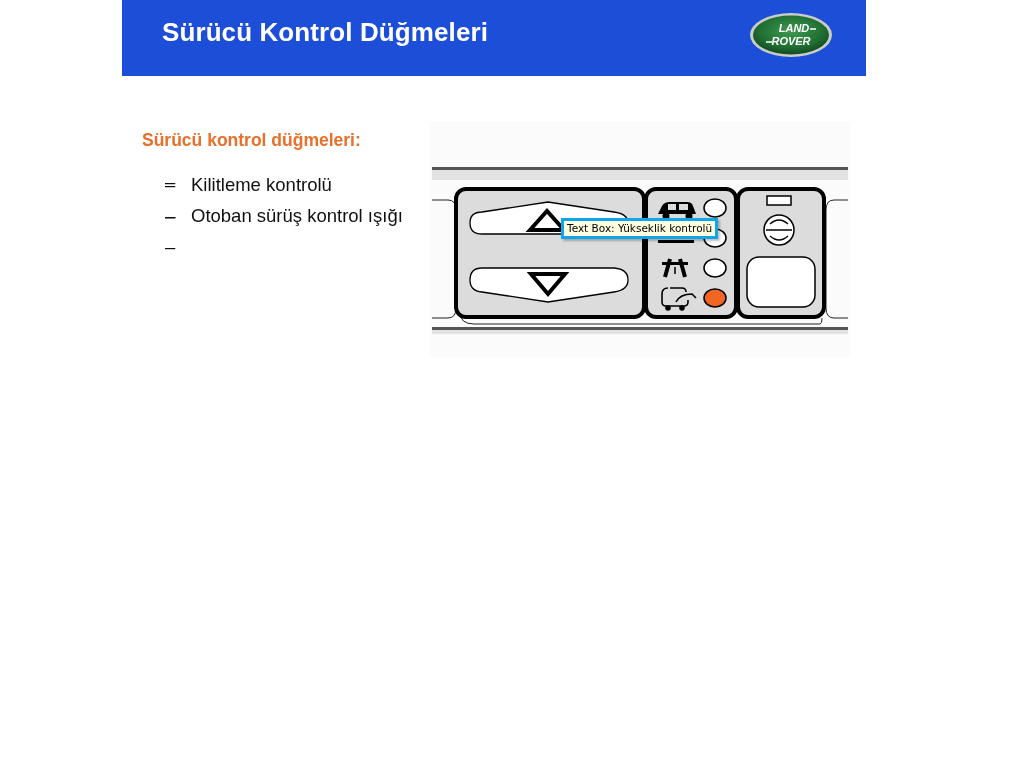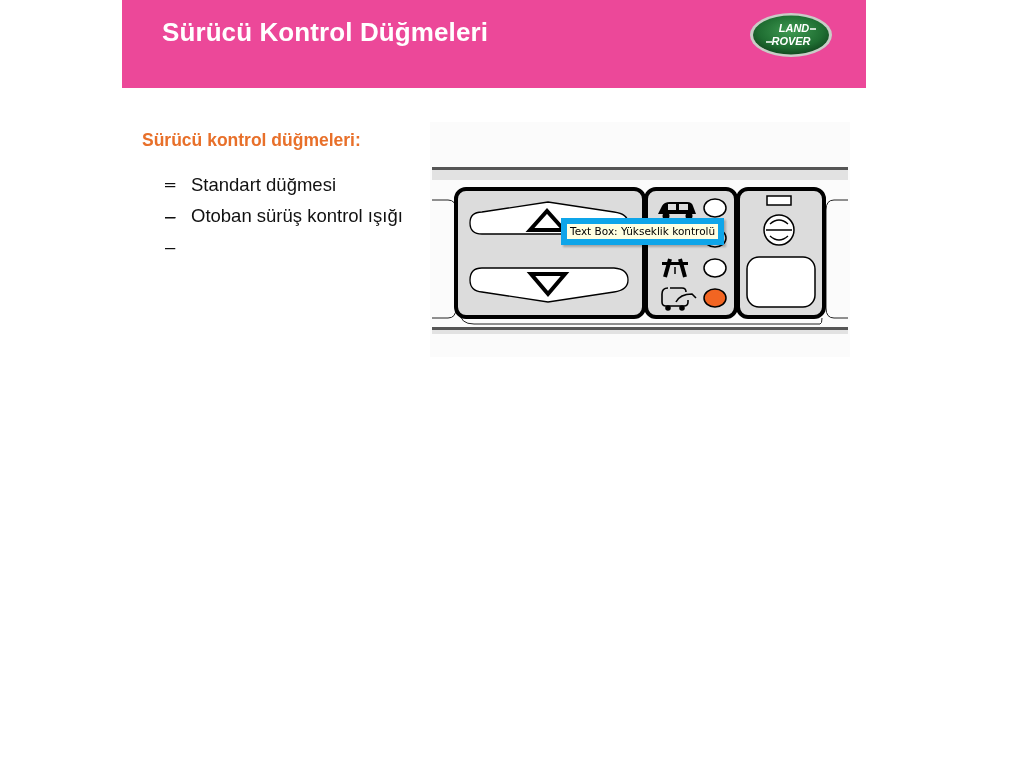--- a/index.html
+++ b/index.html
@@ -12,22 +12,22 @@
       height: 763px;
       position: relative;
       overflow: hidden;
       font-family: "Liberation Sans", sans-serif;
     }
     .slide-header {
       position: absolute;
       left: 122px;
       top: 0;
       width: 744px;
-      height: 88px;
-      background: #ec4899;
+      height: 76px;
+      background: #1d4ed8;
     }
     .slide-title {
       position: absolute;
       left: 40px;
       top: 17px;
       margin: 0;
       color: #ffffff;
       font-size: 26px;
       font-weight: bold;
       letter-spacing: 0.1px;
@@ -76,21 +76,21 @@
       top: 122px;
       width: 420px;
       height: 235px;
     }
     .tooltip {
       position: absolute;
       left: 561px;
       top: 218px;
       padding: 1px 3px 2px 3px;
       background: #ffffe1;
-      border: 6px solid #0ea5e9;
+      border: 3px solid #0ea5e9;
       font-family: "DejaVu Sans", sans-serif;
       font-size: 10.5px;
       color: #000000;
       white-space: nowrap;
       box-shadow: 2px 2px 2px rgba(0,0,0,0.25);
     }
   </style>
 </head>
 <body>
 
@@ -114,21 +114,21 @@
 </div>
 
 <h2 class="subtitle">Sürücü kontrol düğmeleri:</h2>
 
 <ul class="bullets">
   <li>
     <span class="dash">–</span>
   </li>
   <li>
     <span class="dash">–</span>
-    <span>Standart düğmesi</span>
+    <span>Kilitleme kontrolü</span>
   </li>
   <li>
     <span class="dash">–</span>
   </li>
   <li>
     <span class="dash">–</span>
   </li>
   <li>
     <span class="dash">–</span>
     <span>Otoban sürüş kontrol ışığı</span>

